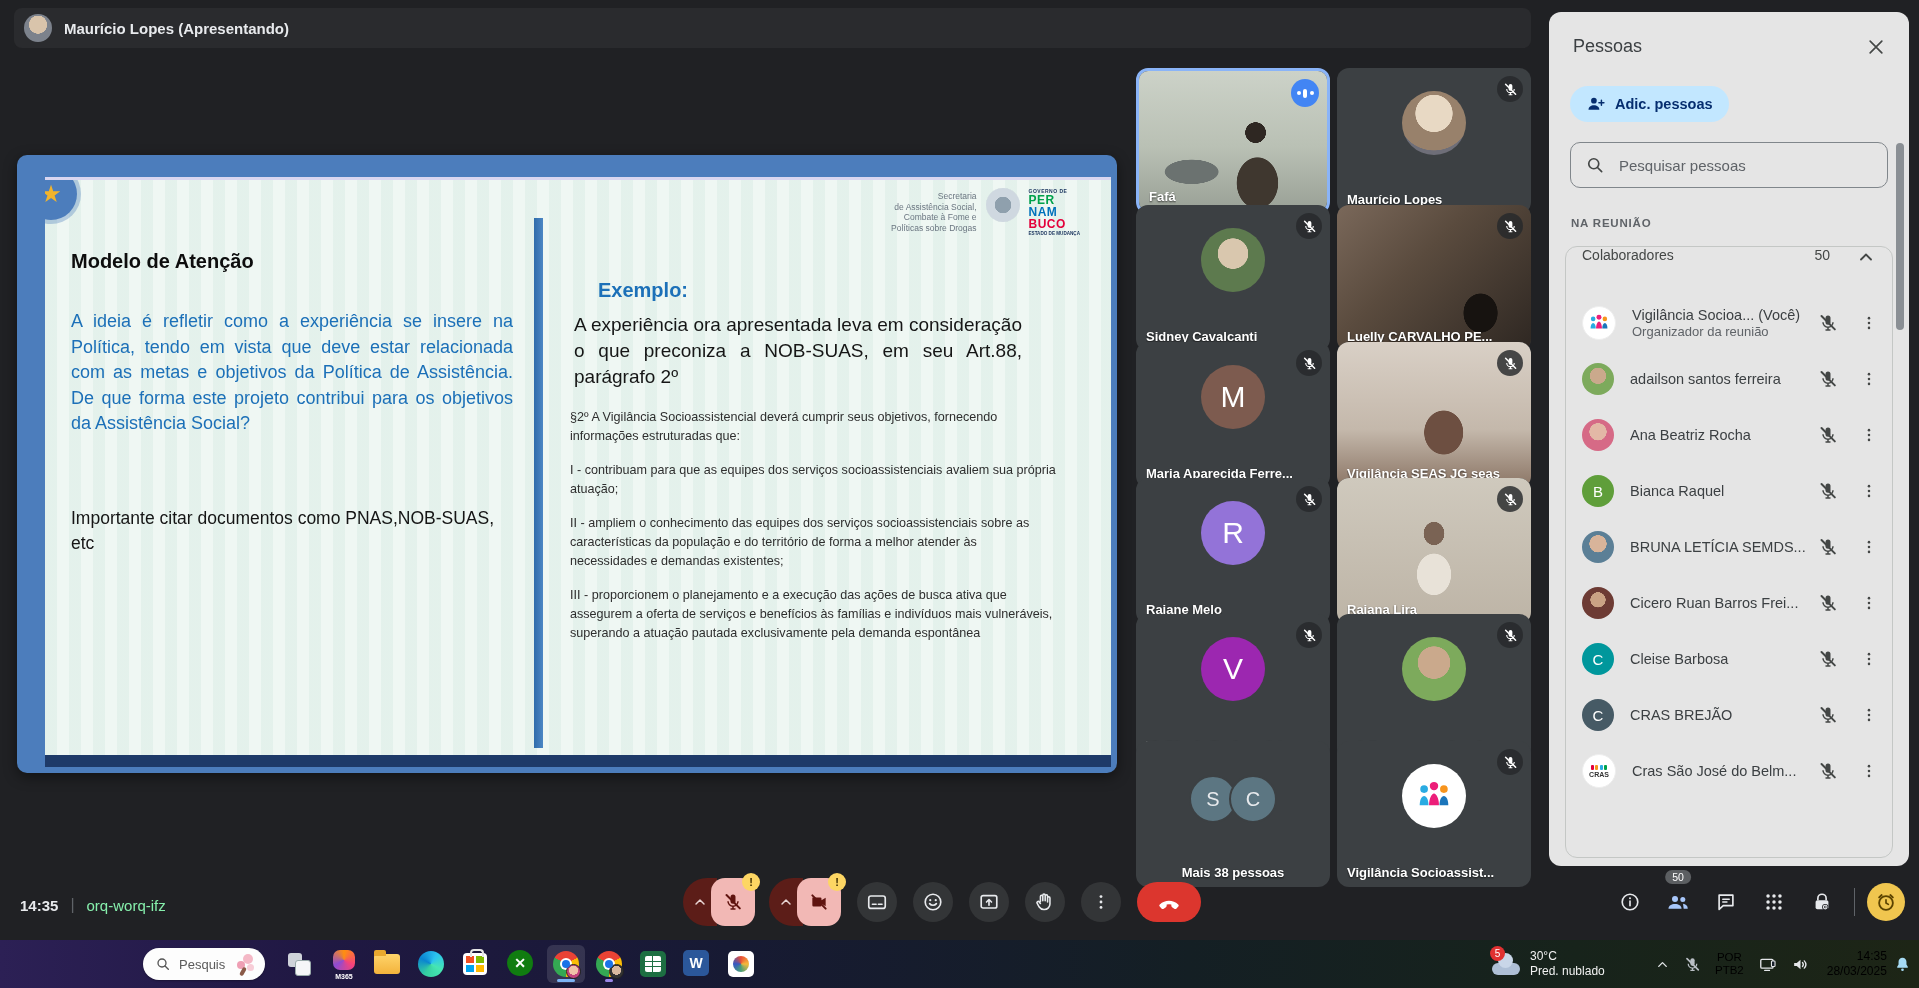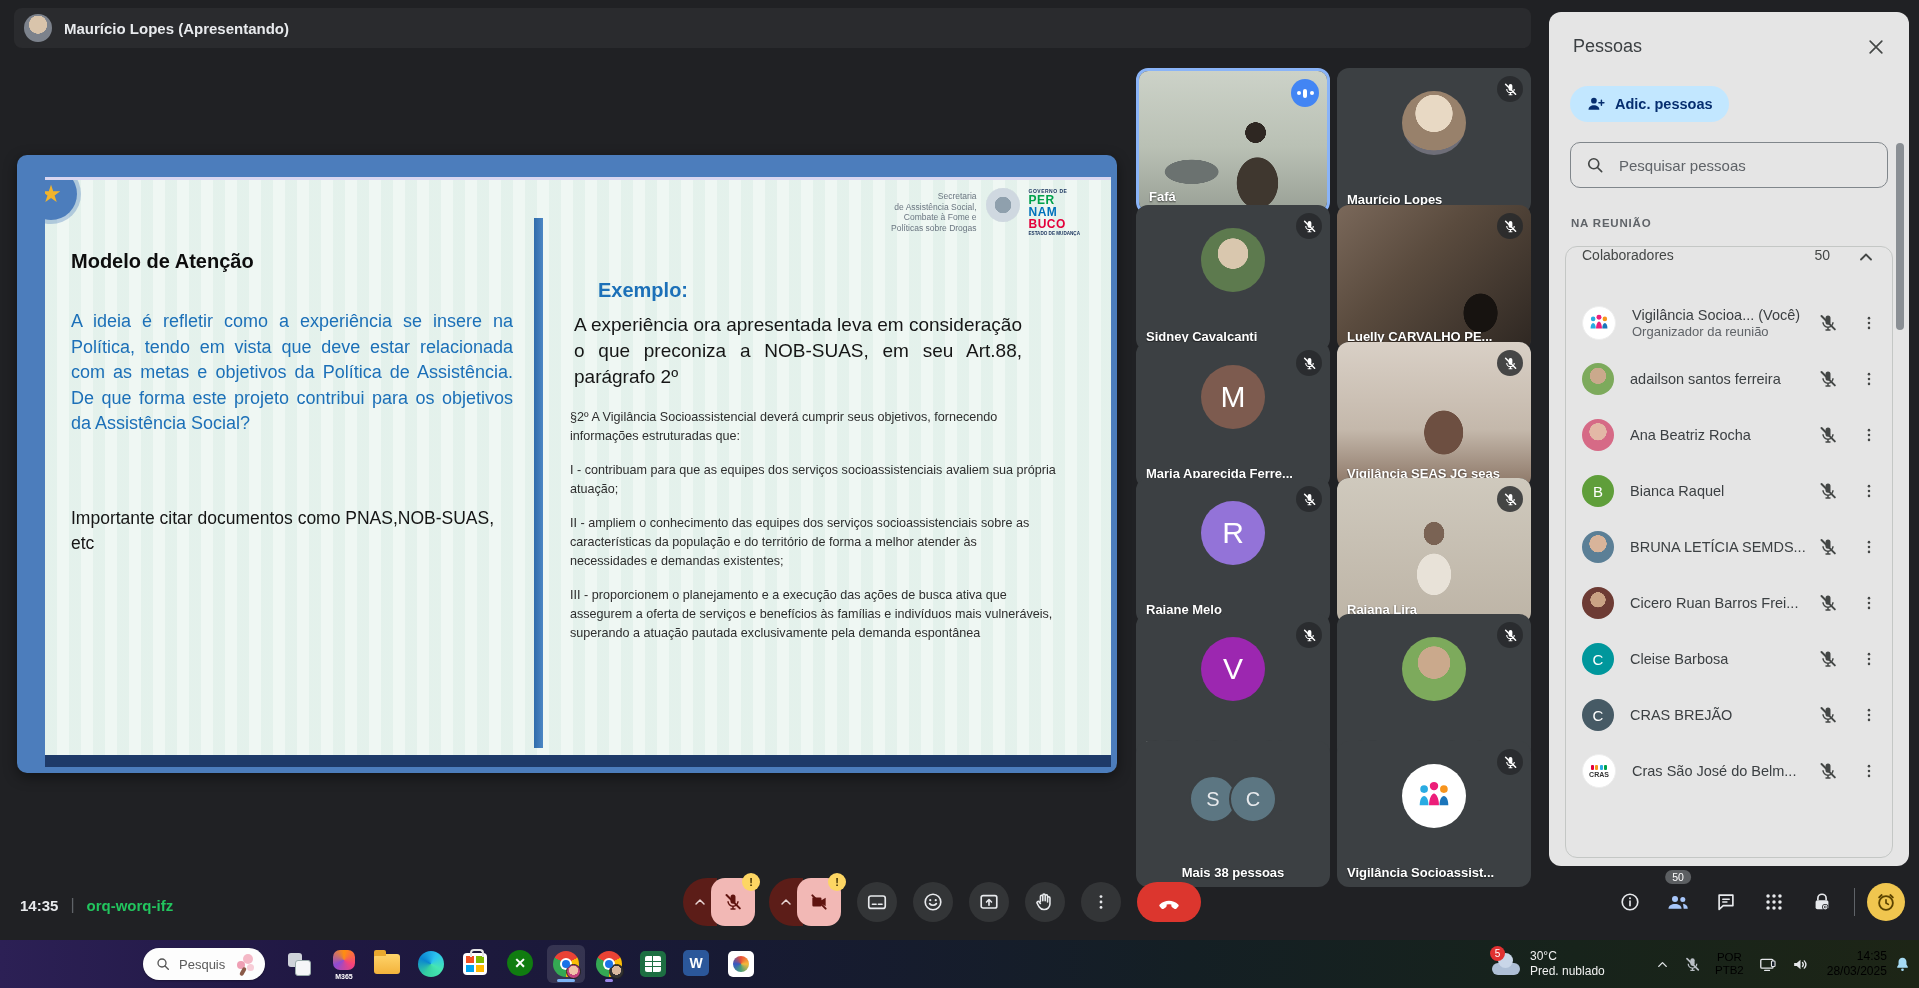--- a/index.html
+++ b/index.html
@@ -123,21 +123,21 @@
   .pname{font-size:14.5px;color:#3c4043;white-space:nowrap;overflow:hidden}
   .psub{font-size:13px;color:#5f6368;margin-top:1px}
   .pmic{color:#444746;margin-right:22px;flex:none}
   .pmenu{color:#444746;flex:none;display:flex}
   .pn-scroll{position:absolute;right:5px;top:131px;width:8px;height:187px;border-radius:4px;background:#8a8f94}
 
   
   .bar-left{position:absolute;left:20px;top:875px;height:60px;display:flex;align-items:center;gap:12px}
   .bl-time{color:#e8eaed;font-size:15px;font-weight:bold}
   .bl-sep{color:#5f6368;font-size:16px}
-  .bl-code{color:#22c55e;font-size:15px;font-weight:bold}
+  .bl-code{color:#86efac;font-size:15px;font-weight:normal}
   .ctl{position:absolute;top:878px;display:flex;align-items:center}
   .ctl-group{display:flex;align-items:center;height:48px}
   .chev{width:34px;height:48px;border-radius:24px 0 0 24px;background:#5c1d18;color:#e8d5d3;
     display:flex;align-items:center;justify-content:center}
   .mutebtn{position:relative;width:44px;height:48px;border-radius:14px;background:#f2b8b5;color:#601410;
     display:flex;align-items:center;justify-content:center;margin-left:-6px}
   .warnbadge{position:absolute;right:-5px;top:-5px;width:18px;height:18px;border-radius:50%;background:#fdd663;
     color:#3f2e00;font-size:11px;font-weight:bold;display:flex;align-items:center;justify-content:center}
   .cbtn{width:40px;height:40px;border-radius:50%;background:#333537;color:#e8eaed;
     display:flex;align-items:center;justify-content:center;margin-left:16px}

